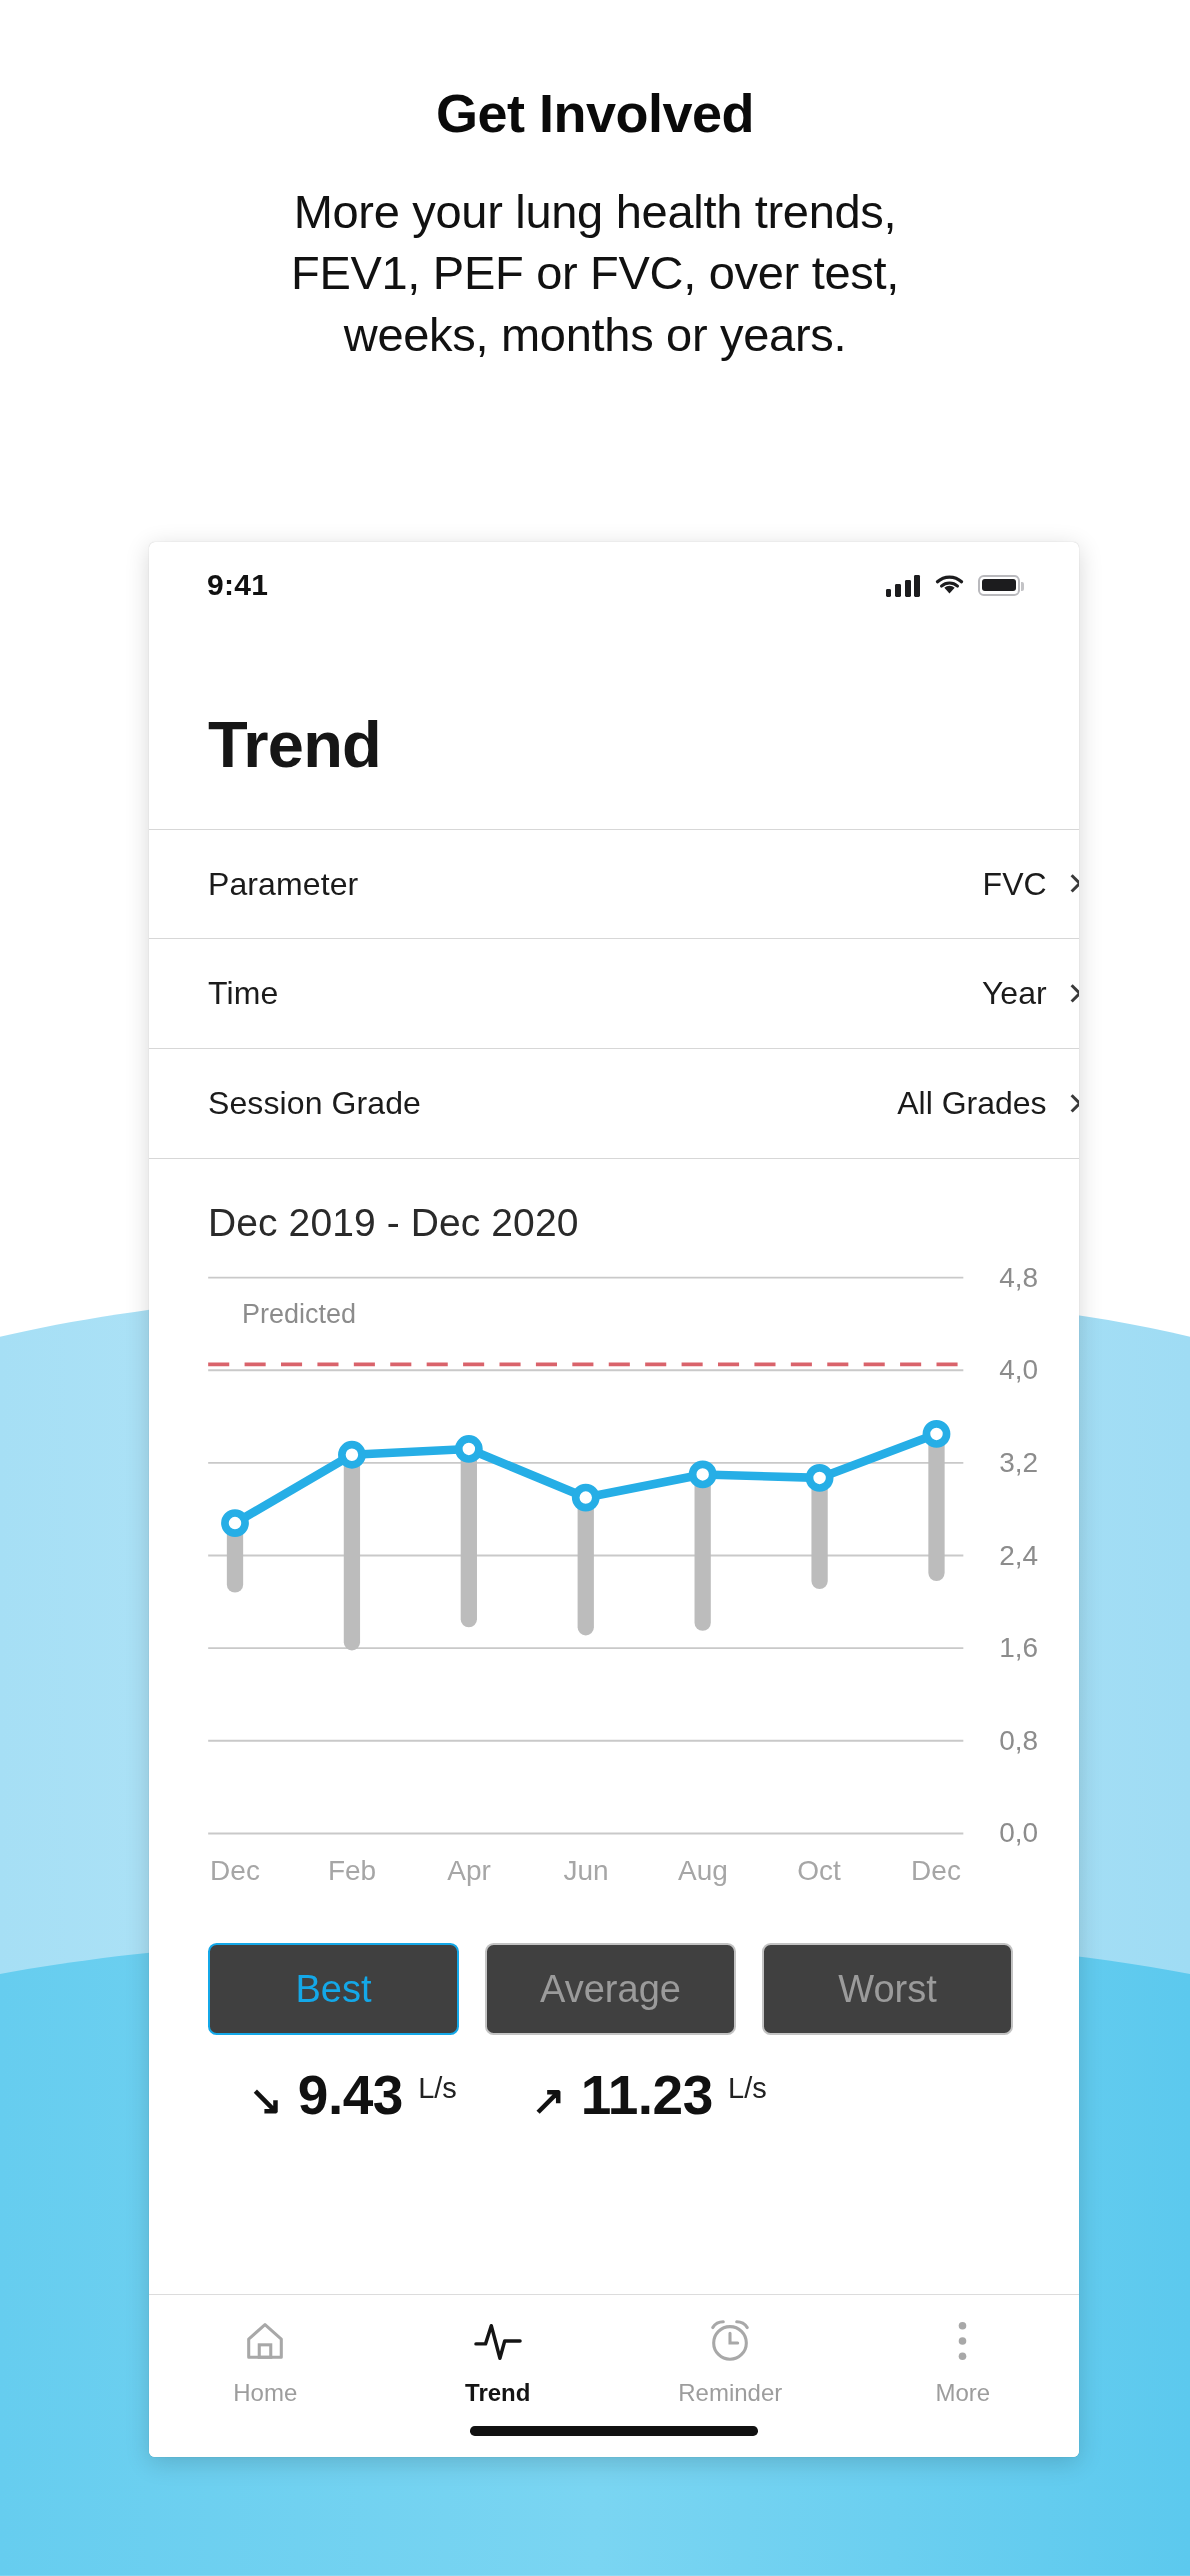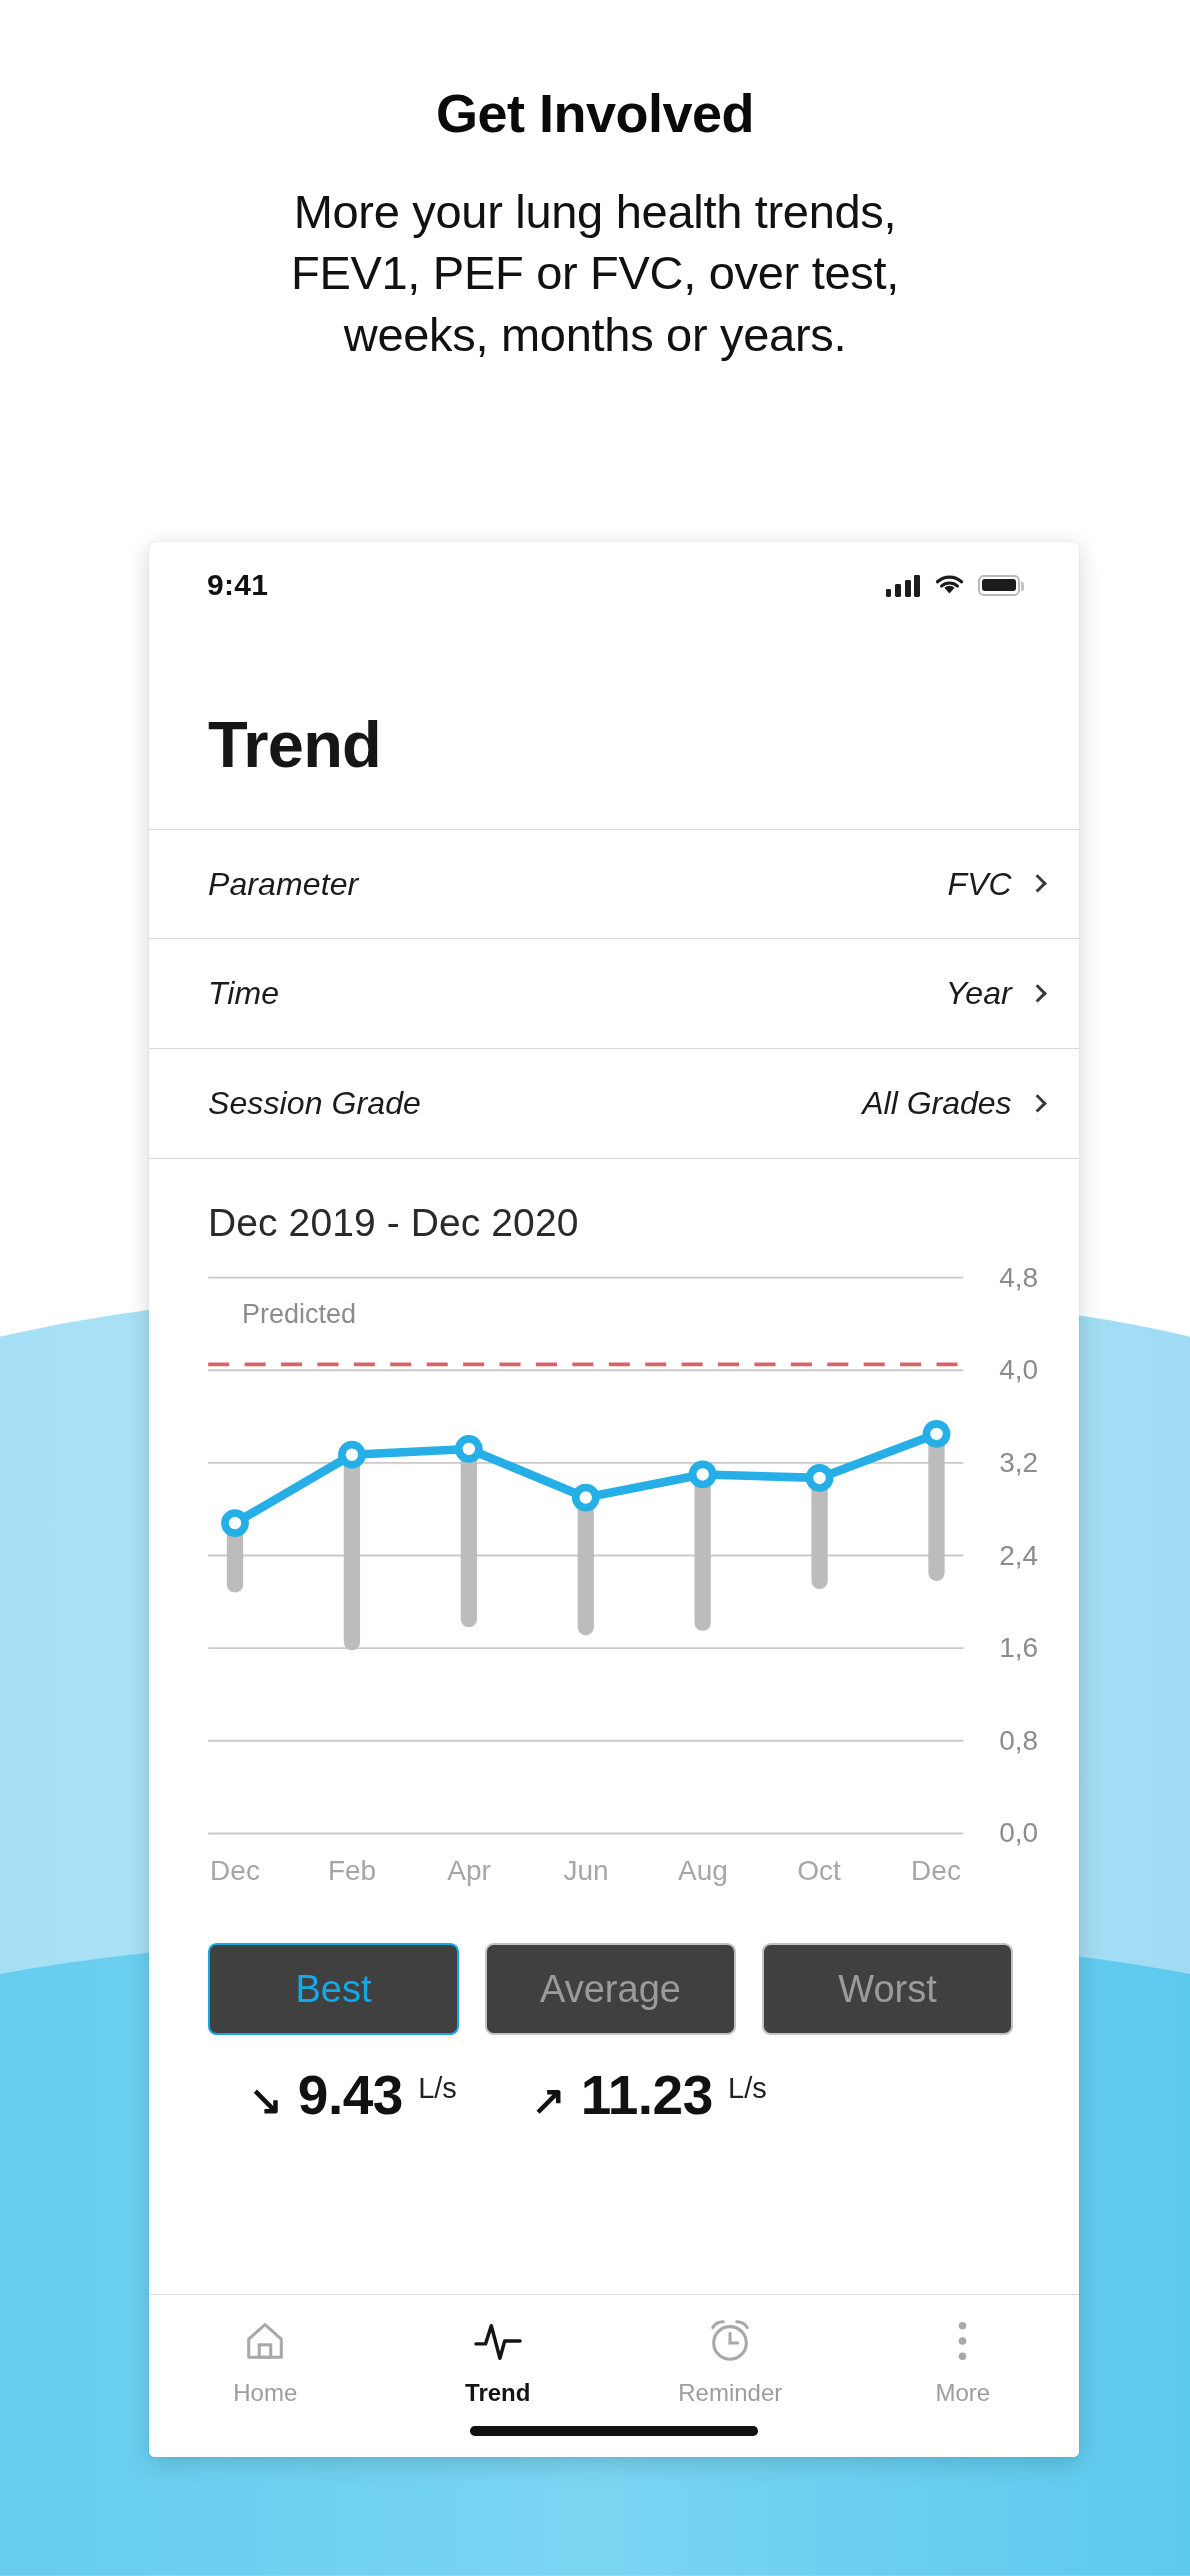--- a/index.html
+++ b/index.html
@@ -56,29 +56,29 @@
 
   
   .app { flex:1; display:flex; flex-direction:column; position:relative; }
 
   .screen-title {
     font-size:65px; font-weight:700; color:#161616;
     padding:84px 0 0 59px; letter-spacing:-0.8px; line-height:1;
   }
 
   
-  .rows { margin-top:52px;font-style:italic; }
+  .rows { margin-top:52px; }
   .row {
     display:flex; align-items:center; justify-content:space-between;
     height:110px; padding:0 0 0 59px; margin-left:0;
     border-bottom:1.9px solid #d7d7d7;
   }
   .row:first-child { border-top:1.9px solid #d7d7d7; }
   .row-label { font-size:32px; color:#1b1b1b; letter-spacing:0.1px; }
-  .row-value-wrap { display:flex; align-items:center; gap:19px; padding-right:35px; }
+  .row-value-wrap { display:flex; align-items:center; gap:19px; }
   .row-value { font-size:32px; color:#1b1b1b; }
   .chev { width:13.4px; height:13.4px; border-right:3.8px solid #3a3a3a; border-top:3.8px solid #3a3a3a; transform:rotate(45deg); }
 
   
   .chart-block { padding:0 0 0 59px; margin-top:42px; }
   .range-label { font-size:39px; color:#2a2a2a; letter-spacing:0.1px; }
 
   .chart-area { position:relative; margin-top:23px; height:575px; width:834px; }
   .chart-svg { position:absolute; left:0; top:0; }
   .predicted-label {

